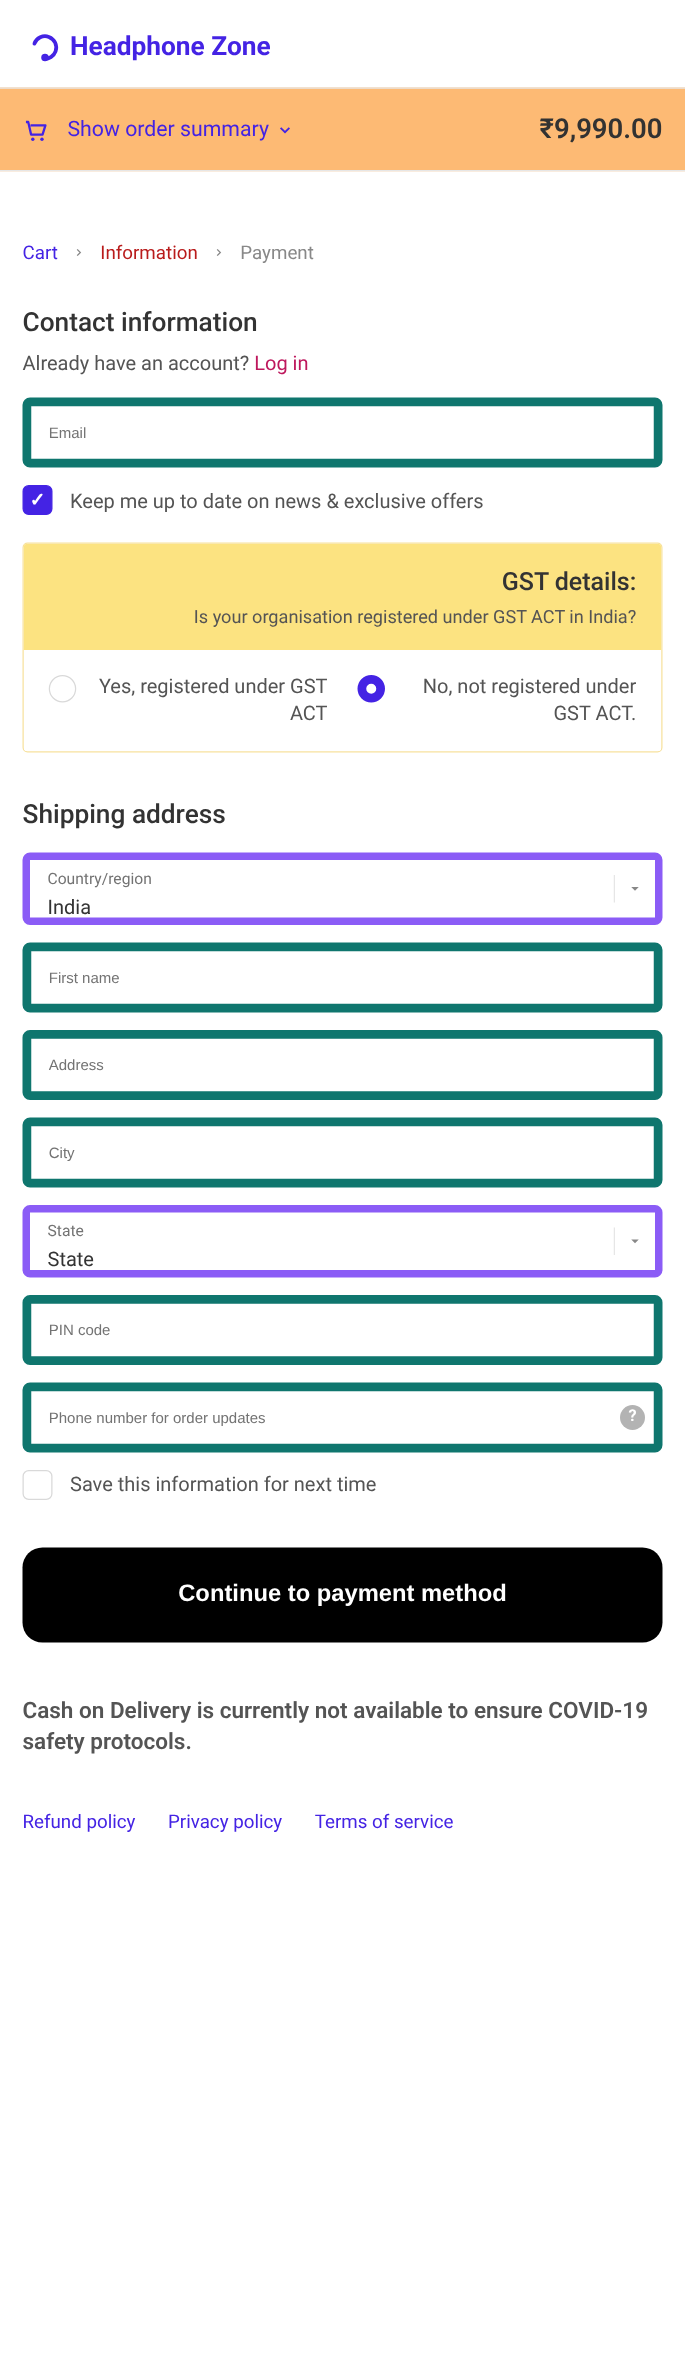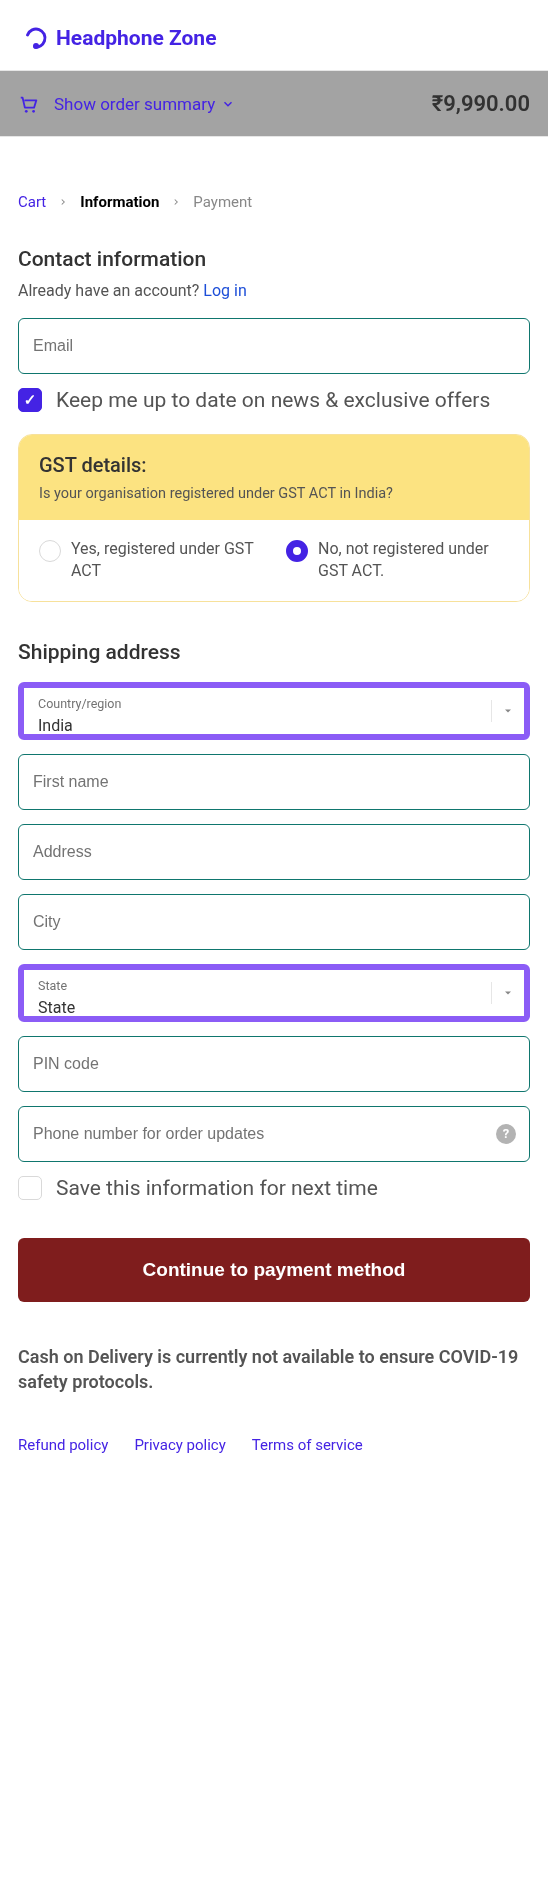--- a/index.html
+++ b/index.html
@@ -20,21 +20,21 @@
     color: #4423E4;
     font-weight: 700;
     font-size: 21px;
   }
   .logo svg { width: 24px; height: 24px; }
   .summary-bar {
     display: flex;
     align-items: center;
     justify-content: space-between;
     padding: 20px 18px;
-    background: #a3a3a3;
+    background: #fdba74;
     border-top: 1px solid #e6e6e6;
     border-bottom: 1px solid #e6e6e6;
   }
   .summary-left {
     display: flex;
     align-items: center;
     gap: 14px;
     color: #4423E4;
   }
   .summary-left .label {
@@ -53,47 +53,47 @@
   }
   .breadcrumb {
     display: flex;
     align-items: center;
     gap: 12px;
     font-size: 15px;
     margin: 32px 0 36px 0;
   }
   .breadcrumb .crumb { white-space: nowrap; }
   .breadcrumb .link { color: #4423E4; cursor: pointer; }
-  .breadcrumb .active { color: #000000; font-weight: 700; }
+  .breadcrumb .active { color: #b91c1c; font-weight: 400; }
   .breadcrumb .disabled { color: #888; }
   .breadcrumb .sep { color: #888; display:flex; align-items:center;}
   h2.section-title {
     font-size: 21px;
     font-weight: 500;
     color: #333;
     margin-bottom: 10px;
   }
   .account-line {
     font-size: 16px;
     color: #545454;
     margin-bottom: 18px;
   }
-  .account-line a { color: #1d4ed8; cursor: pointer; text-decoration: none; }
+  .account-line a { color: #be185d; cursor: pointer; text-decoration: none; }
   .field {
     position: relative;
     width: 100%;
     margin-bottom: 14px;
   }
   .field input {
     width: 100%;
     height: 56px;
-    border: 1px solid #0f766e;
+    border: 7px solid #0f766e;
     border-radius: 6px;
     padding: 0 14px;
-    font-size: 16px;
+    font-size: 12px;
     color: #333;
     outline: none;
     background: #fff;
   }
   .field input::placeholder { color: #737373; }
   .field .float-label {
     position: absolute;
     top: 8px;
     left: 14px;
     font-size: 12.5px;
@@ -155,26 +155,27 @@
   .checkbox.checked {
     background: #4423E4;
     border-color: #4423E4;
   }
   .checkbox.checked::after {
     content: "✓";
     color: #fff;
     font-size: 15px;
     font-weight: 700;
   }
-  .checkbox-label { font-size: 21px; color: #545454; }
+  .checkbox-label { font-size: 16px; color: #545454; }
   .gst-box {
     border: 1px solid #f7e19b;
-    border-radius: 14px;
+    border-radius: 4px;
     overflow: hidden;
     margin-bottom: 38px;
+    text-align: right;
   }
   .gst-header {
     background: #fce381;
     padding: 18px 20px 18px 20px;
   }
   .gst-header h3 {
     font-size: 20px;
     font-weight: 500;
     color: #333;
     margin-bottom: 8px;
@@ -212,24 +213,24 @@
   .radio-label { font-size: 16px; color: #545454; line-height: 1.4; }
   .select-box {
     position: relative;
     height: 58px;
     border: 6px solid #8b5cf6;
     border-radius: 6px;
     background: #fff;
   }
   .primary-btn {
     width: 100%;
-    height: 64px;
-    background: #7f1d1d;
+    height: 76px;
+    background: #000000;
     border: none;
-    border-radius: 6px;
+    border-radius: 16px;
     color: #fff;
     font-size: 19px;
     font-weight: 600;
     cursor: pointer;
     margin-top: 16px;
   }
   .notice {
     margin-top: 42px;
     font-size: 18px;
     font-weight: 600;

